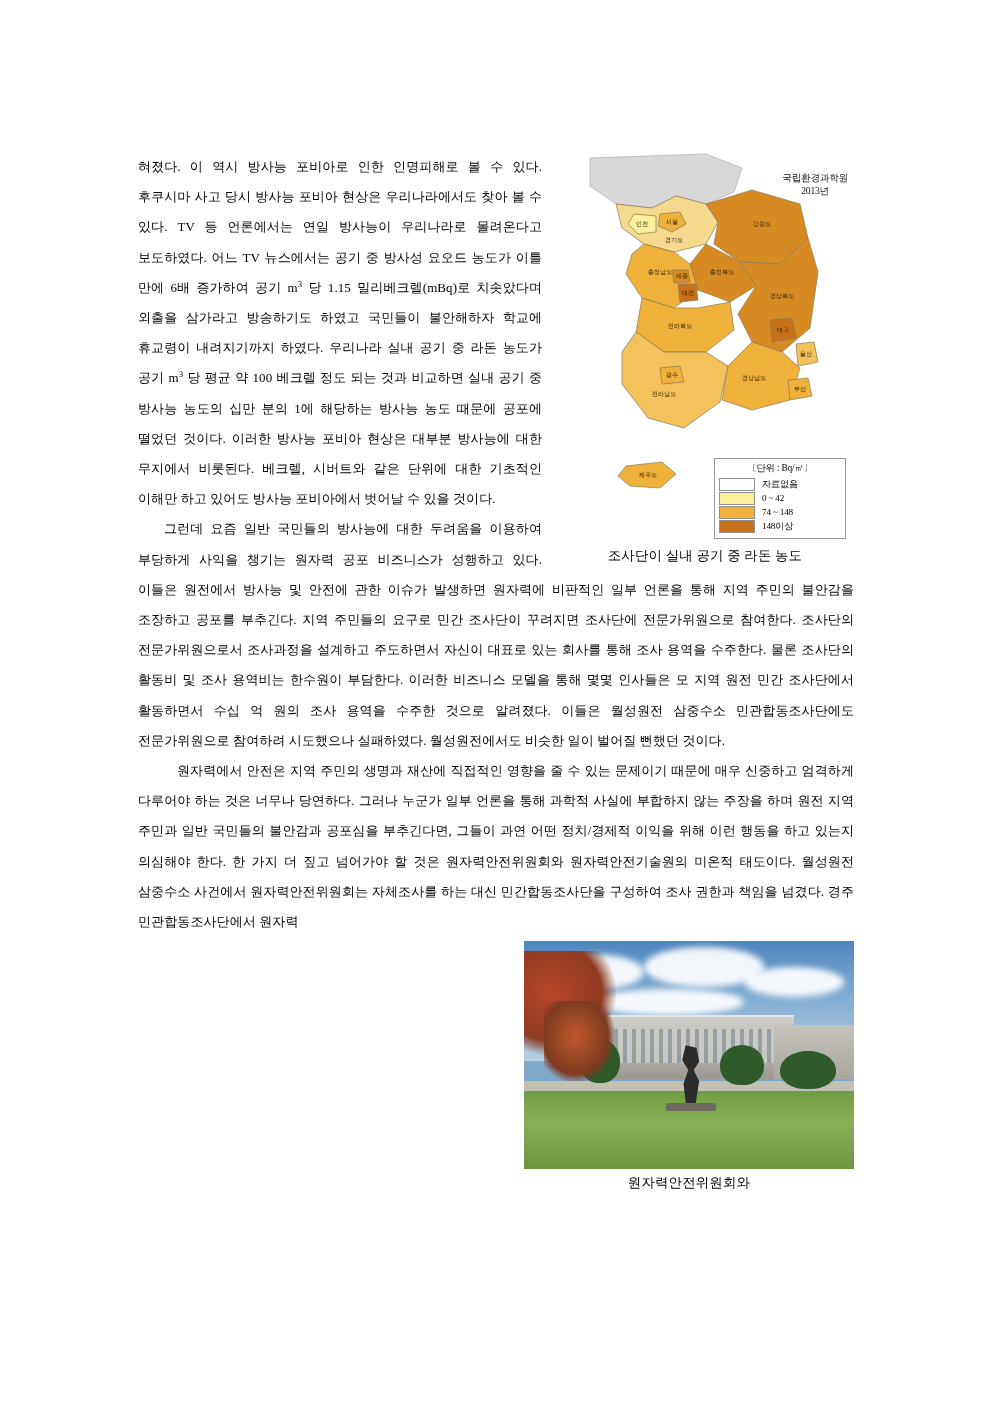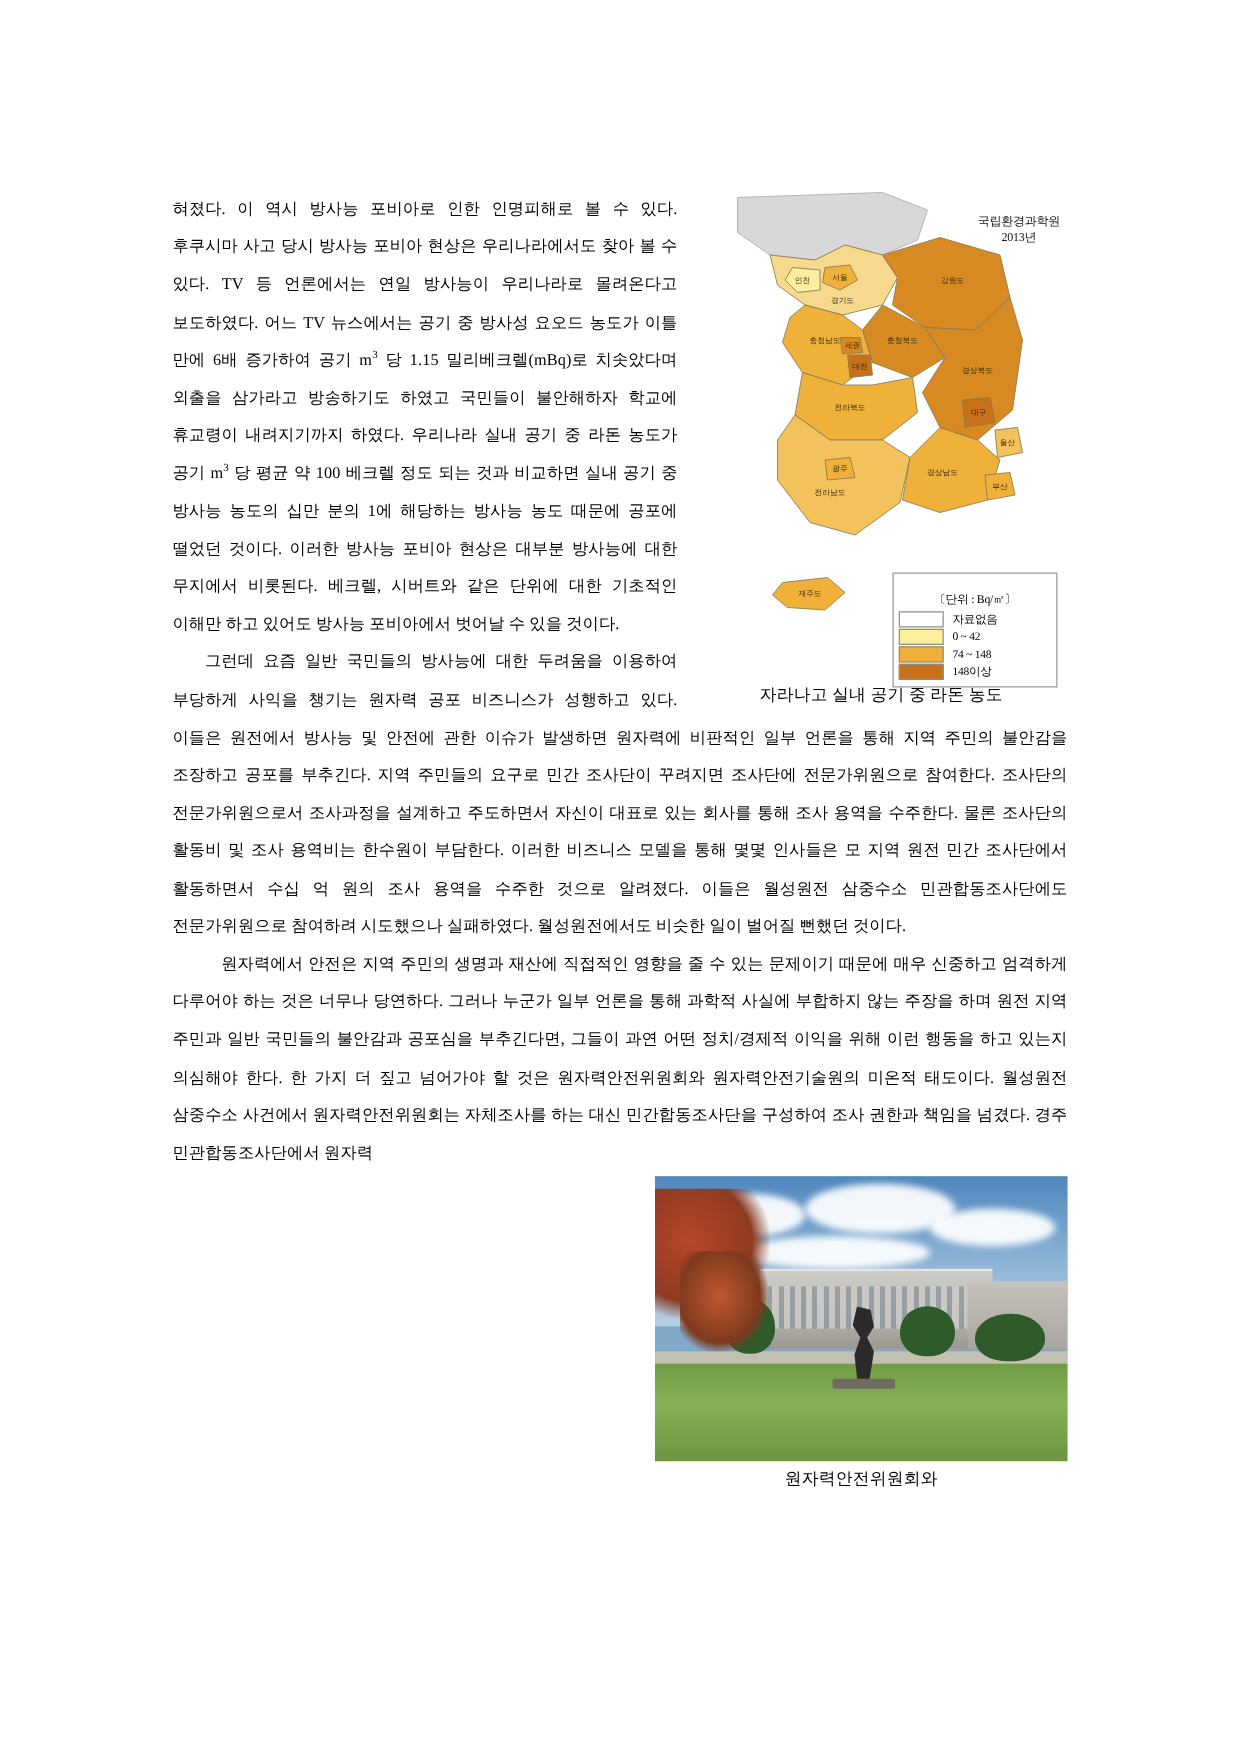--- a/index.html
+++ b/index.html
@@ -79,21 +79,21 @@
     color: #111;
     letter-spacing: -0.2px;
   }
   .legend {
     position: absolute;
     left: 158px;
     top: 306px;
     width: 132px;
     border: 1px solid #9a9a9a;
     background: #fff;
-    padding: 14px 4px 4px 4px;
+    padding: 3px 4px 4px 4px;
     box-sizing: border-box;
   }
   .legend-title {
     font-size: 9.4px;
     text-align: center;
     margin-bottom: 3px;
     letter-spacing: -0.2px;
   }
   .legend-row {
     display: flex;
@@ -277,21 +277,21 @@
           <div class="legend-row">
             <span class="legend-swatch" style="background:#f0b13a"></span>
             <span class="legend-label">74 ~ 148</span>
           </div>
           <div class="legend-row">
             <span class="legend-swatch" style="background:#c8711a"></span>
             <span class="legend-label">148이상</span>
           </div>
         </div>
       </div>
-      <div class="caption">자라나고 실내 공기 중 라돈 농도</div>
+      <div class="caption">조사단이 실내 공기 중 라돈 농도</div>
     </div>
 
     <p><span>혀졌다. 이 역시 방사능 포비아로 인한 인명피해로 볼 수 있다. 후쿠시마 사고 당시 방사능 포비아 현상은 우리나라에서도 찾아 볼 수 있다. TV 등 언론에서는 연일 방사능이 우리나라로 몰려온다고 보도하였다. 어느 TV 뉴스에서는 공기 중 방사성 요오드 농도가 이틀 만에 6배 증가하여 공기 m</span><sup>3</sup><span> 당 1.15 밀리베크렐(mBq)로 치솟았다며 외출을 삼가라</span><span>고 방송하기도 하였고 국민들이 불안해하자 학교에 휴교령이 내려지기까지 하였다. 우리나라 실내 공기 중 라돈 농도가 공기 m</span><sup>3</sup><span> 당 평균 약 100 베크렐 정도 되는 것과 비교하면 실내 공기 중 방사능 농도의 십만 분의 1에 해당하는 방사능 농도 때문에 공포에 떨었던 것이다. 이러한 방사능 포비아 현상은 대부분 방사능에 대한 무지에서 비롯된다. 베크렐, 시버트와 같은 단위에 대한 기초적인 이해만 하고 있어도 방사능 포비아에서 벗어날 수 있을 것이다.</span></p>
 
     <p class="indent">그런데 요즘 일반 국민들의 방사능에 대한 두려움을 이용하여 부당하게 사익을 챙기는 원자력 공포 비즈니스가 성행하고 있다. 이들은 원전에서 방사능 및 안전에 관한 이슈가 발생하면 원자력에 비판적인 일부 언론을 통해 지역 주민의 불안감을 조장하고 공포를 부추긴다. 지역 주민들의 요구로 민간 조사단이 꾸려지면 조사단에 전문가위원으로 참여한다. 조사단의 전문가위원으로서 조사과정을 설계하고 주도하면서 자신이 대표로 있는 회사를 통해 조사 용역을 수주한다. 물론 조사단의 활동비 및 조사 용역비는 한수원이 부담한다. 이러한 비즈니스 모델을 통해 몇몇 인사들은 모 지역 원전 민간 조사단에서 활동하면서 수십 억 원의 조사 용역을 수주한 것으로 알려졌다. 이들은 월성원전 삼중수소 민관합동조사단에도 전문가위원으로 참여하려 시도했으나 실패하였다. 월성원전에서도 비슷한 일이 벌어질 뻔했던 것이다.</p>
 
     <p class="indent-wide">원자력에서 안전은 지역 주민의 생명과 재산에 직접적인 영향을 줄 수 있는 문제이기 때문에 매우 신중하고 엄격하게 다루어야 하는 것은 너무나 당연하다. 그러나 누군가 일부 언론을 통해 과학적 사실에 부합하지 않는 주장을 하며 원전 지역 주민과 일반 국민들의 불안감과 공포심을 부추긴다면, 그들이 과연 어떤 정치/경제적 이익을 위해 이런 행동을 하고 있는지 의심해야 한다. 한 가지 더 짚고 넘어가야 할 것은 원자력안전위원회와 원자력안전기술원의 미온적 태도이다. 월성원전 삼중수소 사건에서 원자력안전위원회는 자체조사를 하는 대신 민간합동조사단을 구성하여 조사 권한과 책임을 넘겼다. 경주 민관합동조사단에서 원자력</p>
 
     <div class="photo-float">
       <div class="photo">

